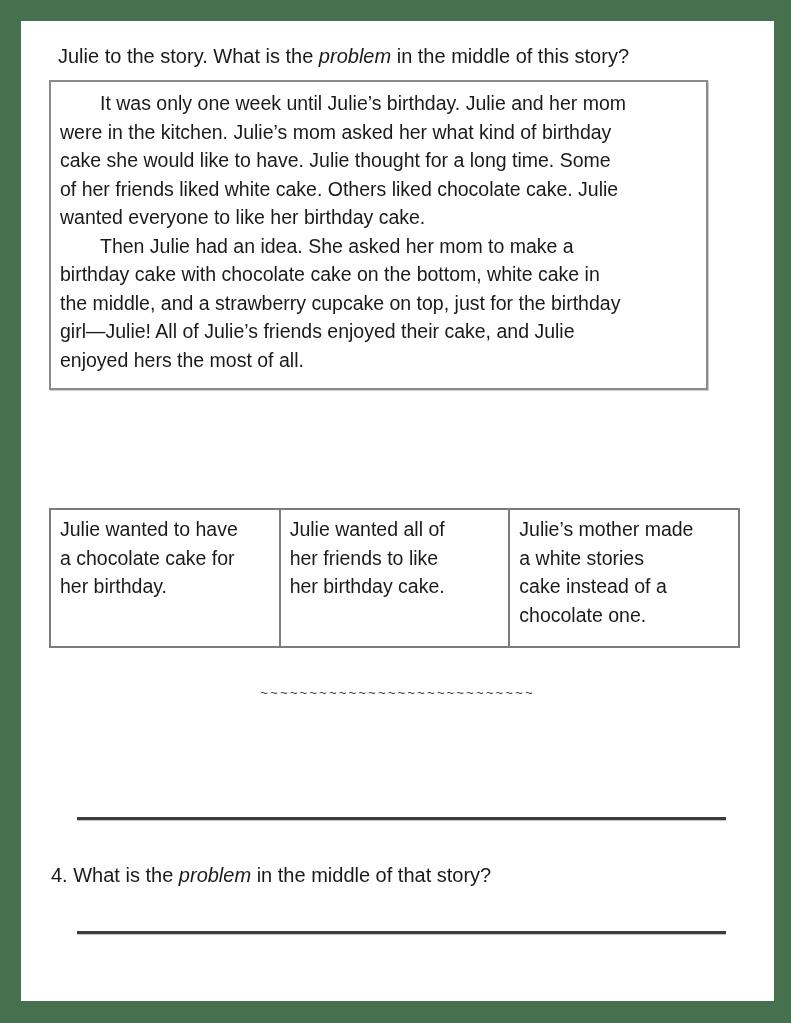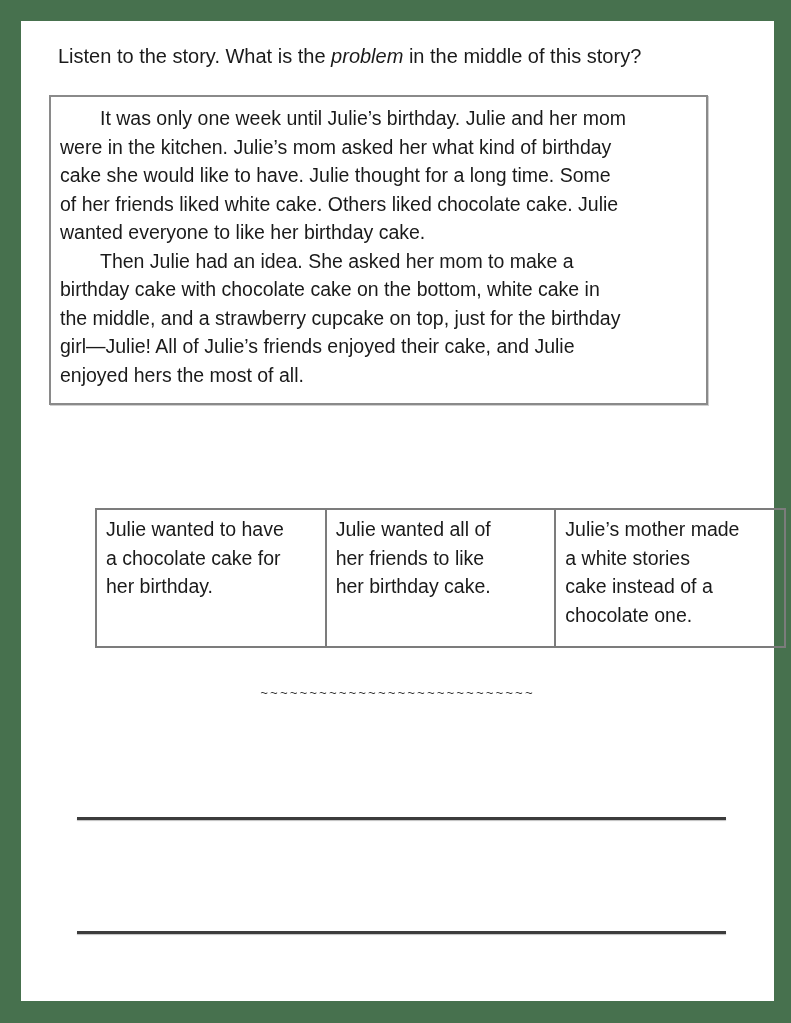--- a/index.html
+++ b/index.html
@@ -28,21 +28,21 @@
     left: 37px;
     top: 22px;
     font-size: 20px;
     line-height: 26px;
     white-space: nowrap;
   }
   em { font-style: italic; }
   .story-box {
     position: absolute;
     left: 28px;
-    top: 74px;
+    top: 59px;
     width: 659px;
     height: 310px;
     border: 2px solid #8a8a8a;
     box-shadow: 1px 1px 0 #cfcfcf;
     padding: 7px 9px;
     font-size: 19.5px;
     line-height: 28.5px;
   }
   .story-box p {
     white-space: pre-line;
@@ -56,21 +56,20 @@
   }
   .q2 { top: 402px; }
   .q2 .instruction { padding-left: 23px; }
   .answer-table {
     position: absolute;
     left: 28px;
     top: 487px;
     width: 691px;
     border-collapse: collapse;
     table-layout: fixed;
-    margin-left: 46px;
   }
   .answer-table td {
     border: 2px solid #7c7c7c;
     vertical-align: top;
     padding: 5px 8px 8px 9px;
     font-size: 19.5px;
     line-height: 28.5px;
     height: 138px;
     white-space: pre-line;
   }
@@ -97,21 +96,21 @@
   }
   .line-q3 { top: 796px; }
   .line-q4 { top: 910px; }
 </style>
 </head>
 <body>
 
 <div class="frame">
   <div class="page">
 
-    <div class="intro"><span>Listen to the story. What is the </span><em>problem</em><span> in the middle of this story?</span></div>
+    <div class="intro"><span>Julie to the story. What is the </span><em>problem</em><span> in the middle of this story?</span></div>
 
     <div class="story-box">
       <p>It was only one week until Julie’s birthday. Julie and her mom
 were in the kitchen. Julie’s mom asked her what kind of birthday
 cake she would like to have. Julie thought for a long time. Some
 of her friends liked white cake. Others liked chocolate cake. Julie
 wanted everyone to like her birthday cake.</p>
       <p>Then Julie had an idea. She asked her mom to make a
 birthday cake with chocolate cake on the bottom, white cake in
 the middle, and a strawberry cupcake on top, just for the birthday
@@ -135,17 +134,18 @@
 chocolate one.</td>
       </tr>
     </tbody>
       </table>
 
     <div class="tilde-divider">~~~~~~~~~~~~~~~~~~~~~~~~~~~~</div>
 
 
     <div class="answer-line line-q3"></div>
 
+    <div class="question q4"><span>4.</span><span> What is the </span><em>problem</em><span> in the middle of that story?</span></div>
 
     <div class="answer-line line-q4"></div>
 
   </div>
 </div>
 
 </body></html>

